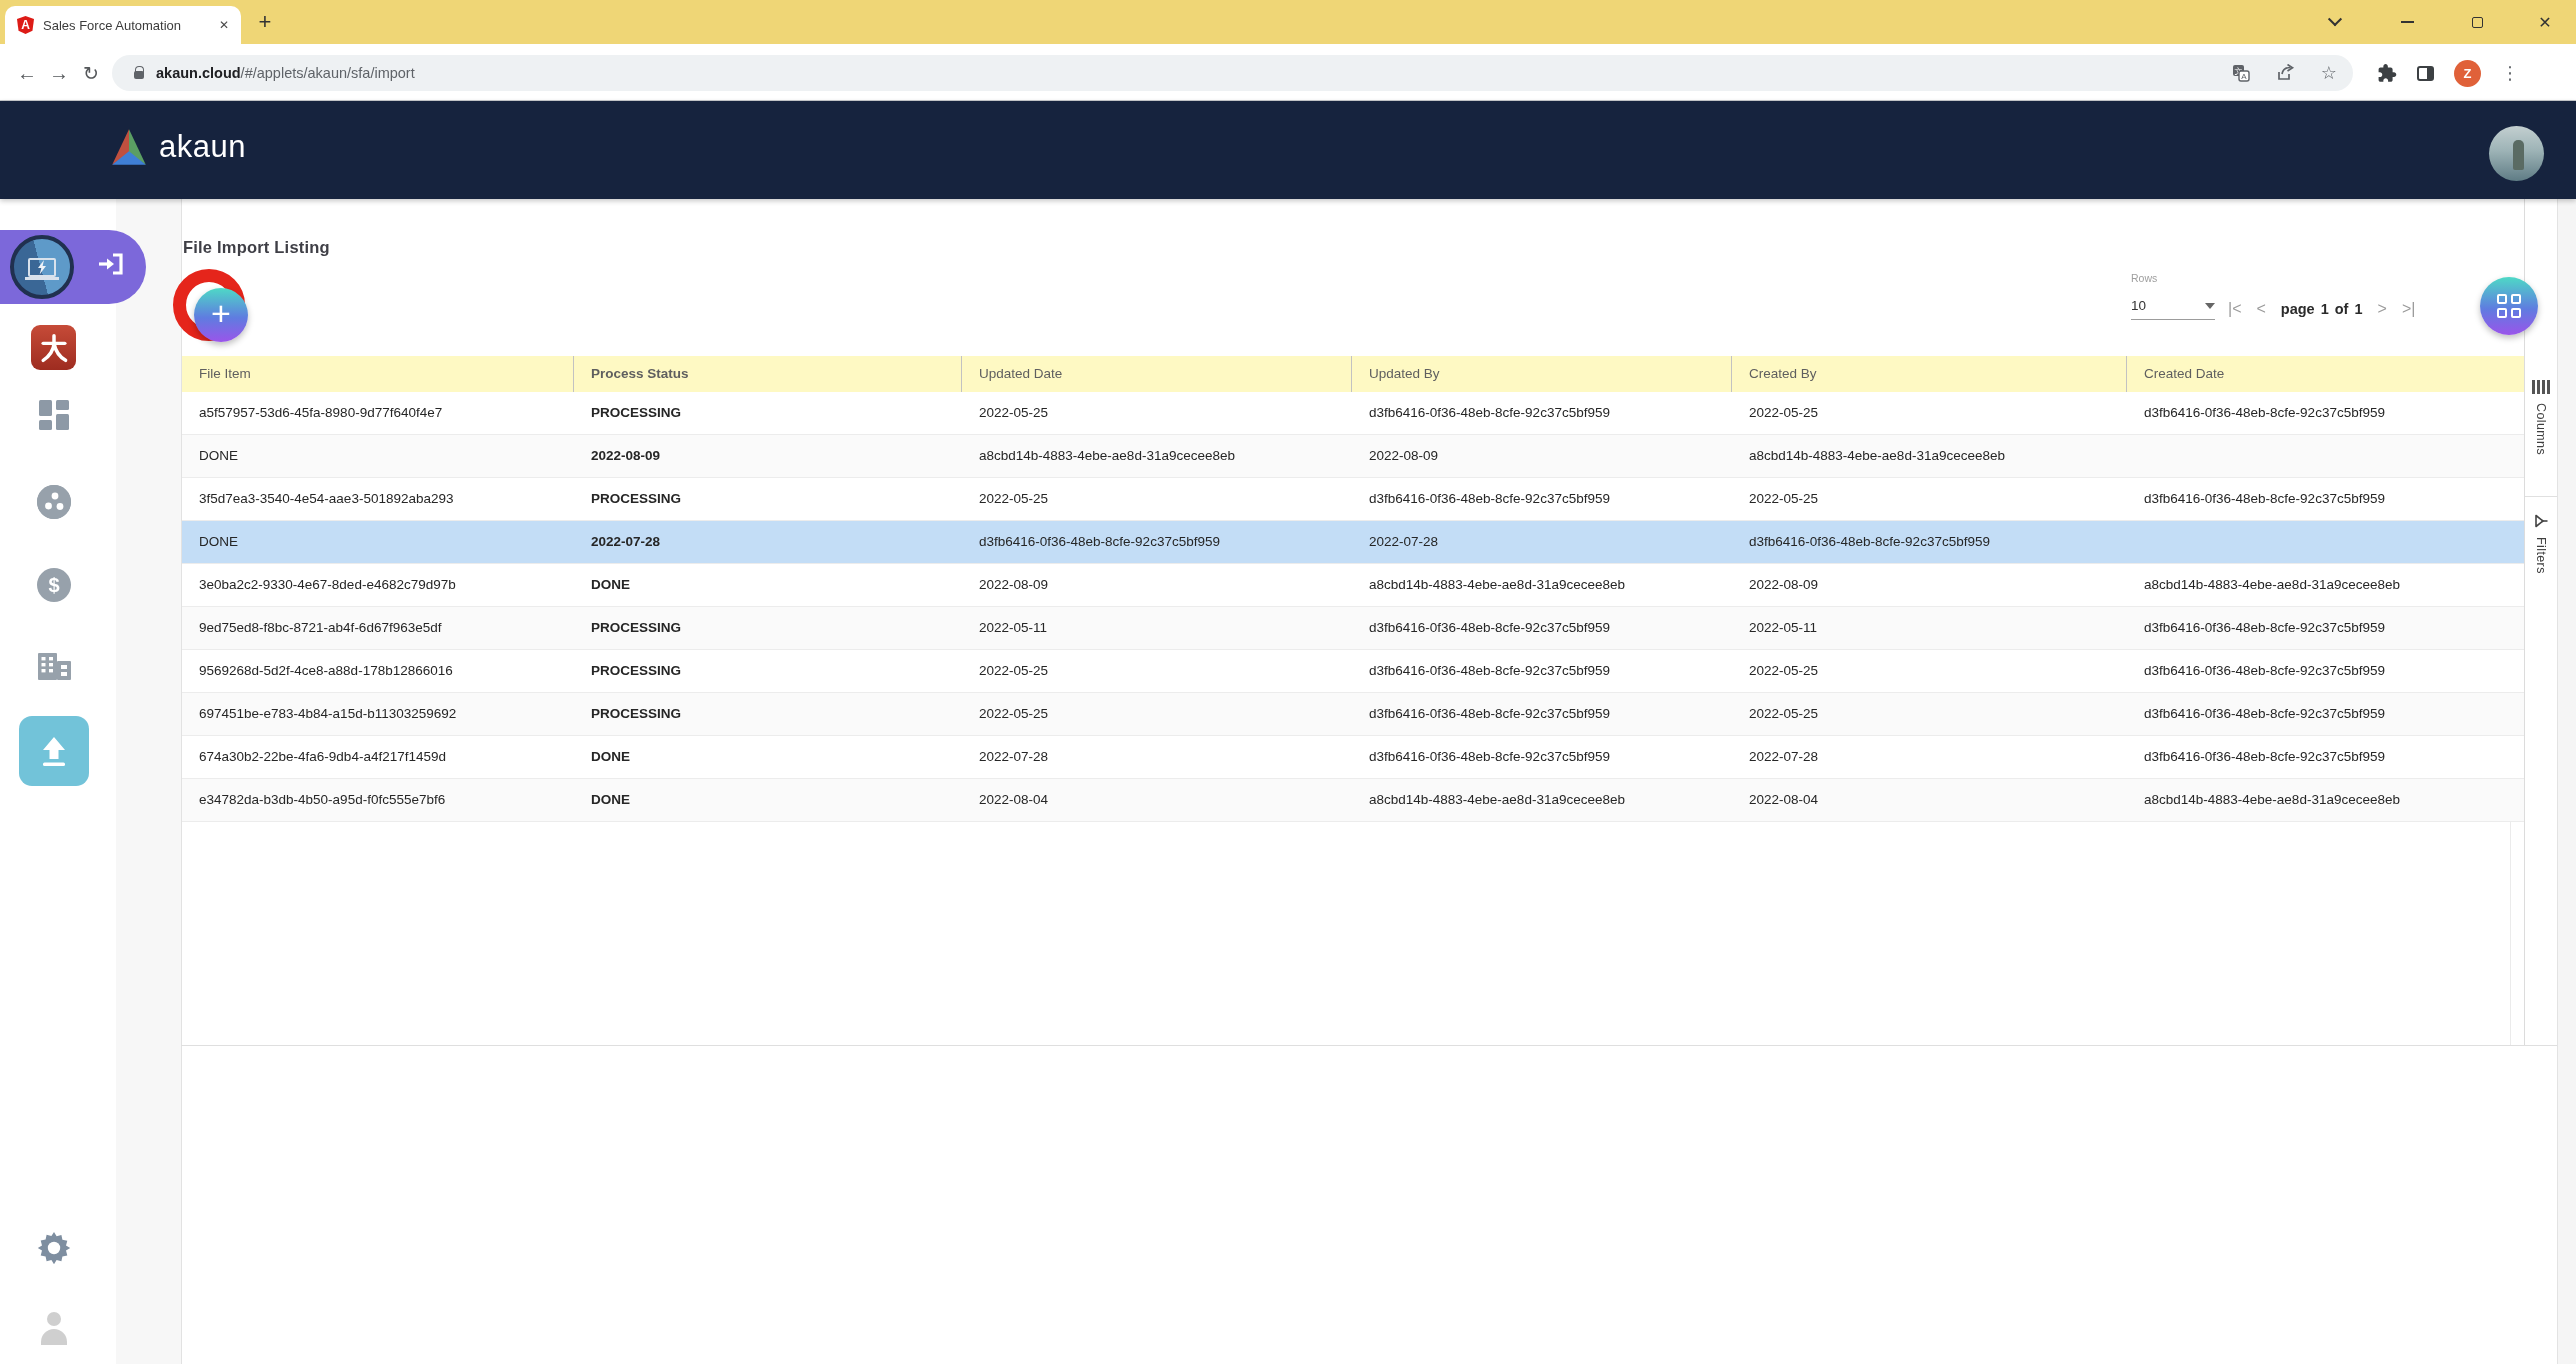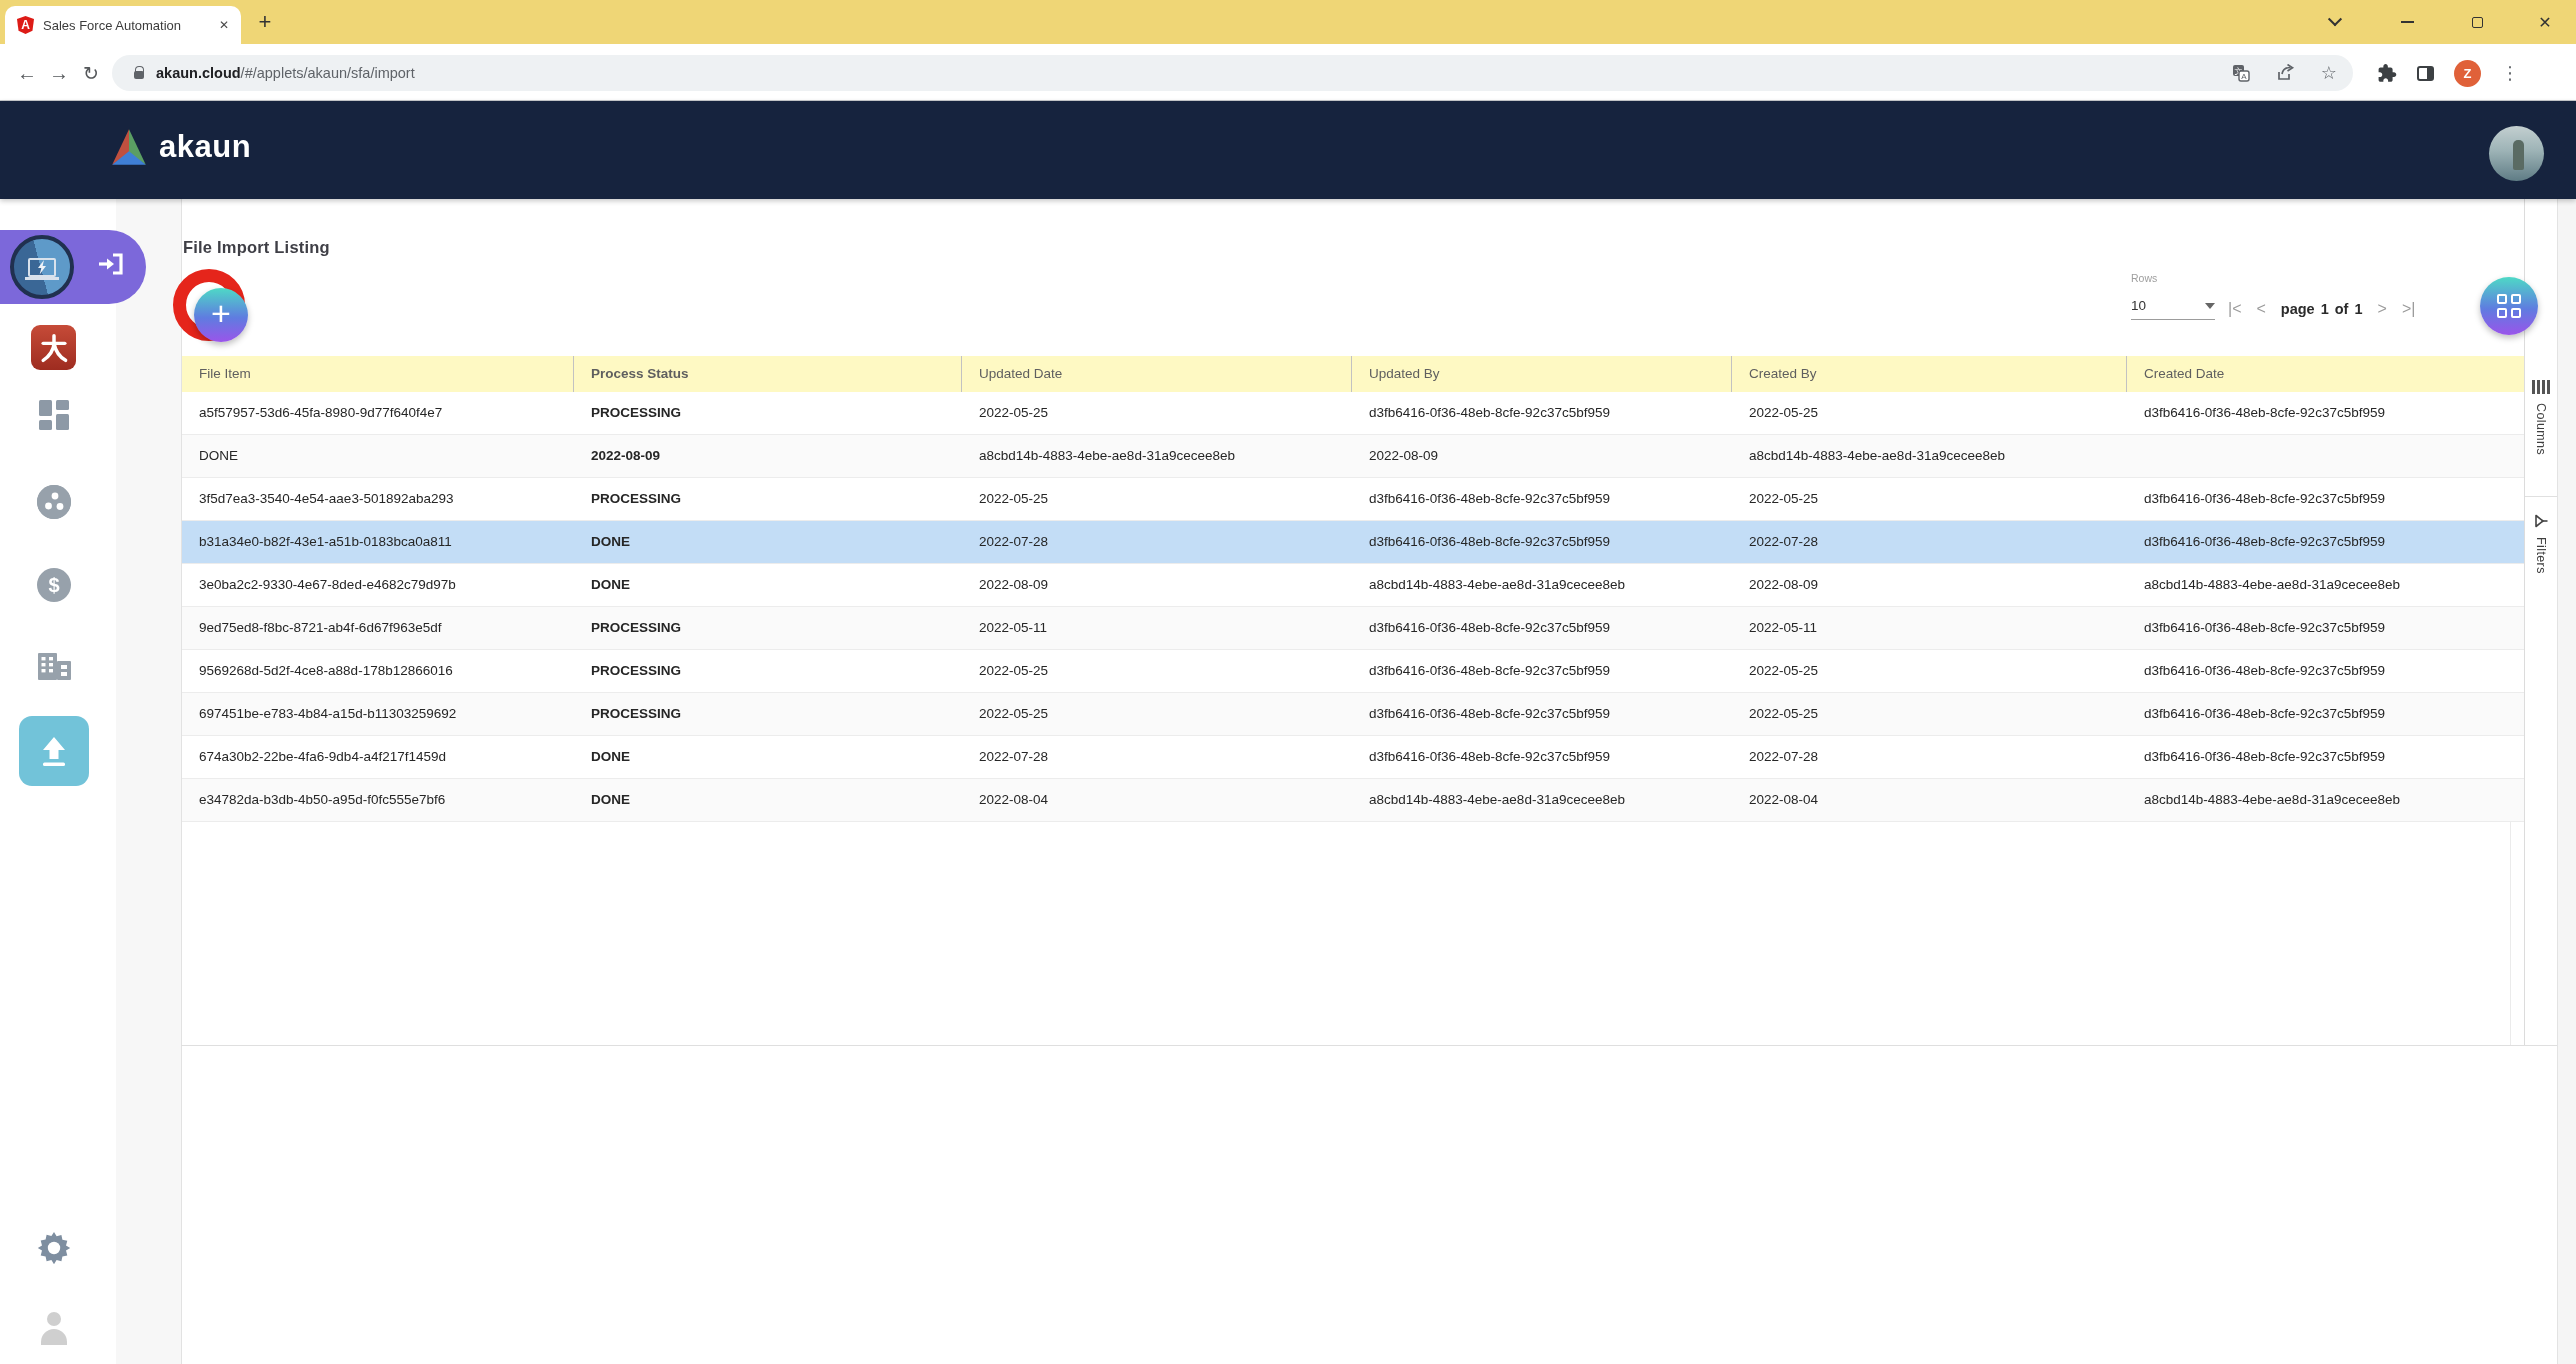--- a/index.html
+++ b/index.html
@@ -41,21 +41,21 @@
   .sidepanel { width:17px; height:15px; border:2.2px solid #3c4043; border-radius:3px; position:relative; }
   .sidepanel::after { content:''; position:absolute; right:0; top:0; width:5px; height:100%; background:#3c4043; }
   .avatar-z { width:27px; height:27px; border-radius:50%; background:#e06139; color:#fff; font-size:13px; font-weight:bold;
               display:flex; align-items:center; justify-content:center; }
   .dots { font-size:18px; color:#5f6368; letter-spacing:0; }
 
   
   .app-header { position:absolute; left:0; top:101px; width:2576px; height:98px; background:#16233e;
                 box-shadow:0 2px 5px rgba(0,0,0,0.22); z-index:5; }
   .brand-row { position:absolute; left:108px; top:126px; display:flex; align-items:center; gap:9px; z-index:6; }
-  .brand-text { color:#ffffff; font-size:31px; font-weight:bold; letter-spacing:0.5px; }
+  .brand-text { color:#ffffff; font-size:31px; font-weight:normal; letter-spacing:0.5px; }
   .hdr-avatar { position:absolute; left:2489px; top:126px; width:55px; height:55px; border-radius:50%; z-index:6;
                 background:linear-gradient(180deg,#c3cfd0 0%,#9db3b6 45%,#5f7c85 100%); overflow:hidden; }
   .hdr-avatar::after { content:''; position:absolute; left:24px; top:14px; width:11px; height:30px;
                 background:#5a6b63; border-radius:5px 5px 2px 2px; }
 
   
   .content-gap { position:absolute; left:116px; top:199px; width:65px; height:1165px; background:#f7f7f7; }
   .sidebar { position:absolute; left:0; top:199px; width:116px; height:1165px; background:#ffffff; }
   .active-pill { position:absolute; left:0; top:230px; width:146px; height:74px; background:#7c68da;
                  border-radius:0 40px 40px 0; z-index:4; }
@@ -352,21 +352,20 @@
       <div class="tr">
         <div class="td">3f5d7ea3-3540-4e54-aae3-501892aba293</div>
         <div class="td">PROCESSING</div>
         <div class="td">2022-05-25</div>
         <div class="td">d3fb6416-0f36-48eb-8cfe-92c37c5bf959</div>
         <div class="td">2022-05-25</div>
         <div class="td">d3fb6416-0f36-48eb-8cfe-92c37c5bf959</div>
       </div>
 
       <div class="tr highlighted">
-        <div class="td">b31a34e0-b82f-43e1-a51b-0183bca0a811</div>
         <div class="td">DONE</div>
         <div class="td">2022-07-28</div>
         <div class="td">d3fb6416-0f36-48eb-8cfe-92c37c5bf959</div>
         <div class="td">2022-07-28</div>
         <div class="td">d3fb6416-0f36-48eb-8cfe-92c37c5bf959</div>
       </div>
 
       <div class="tr">
         <div class="td">3e0ba2c2-9330-4e67-8ded-e4682c79d97b</div>
         <div class="td">DONE</div>

